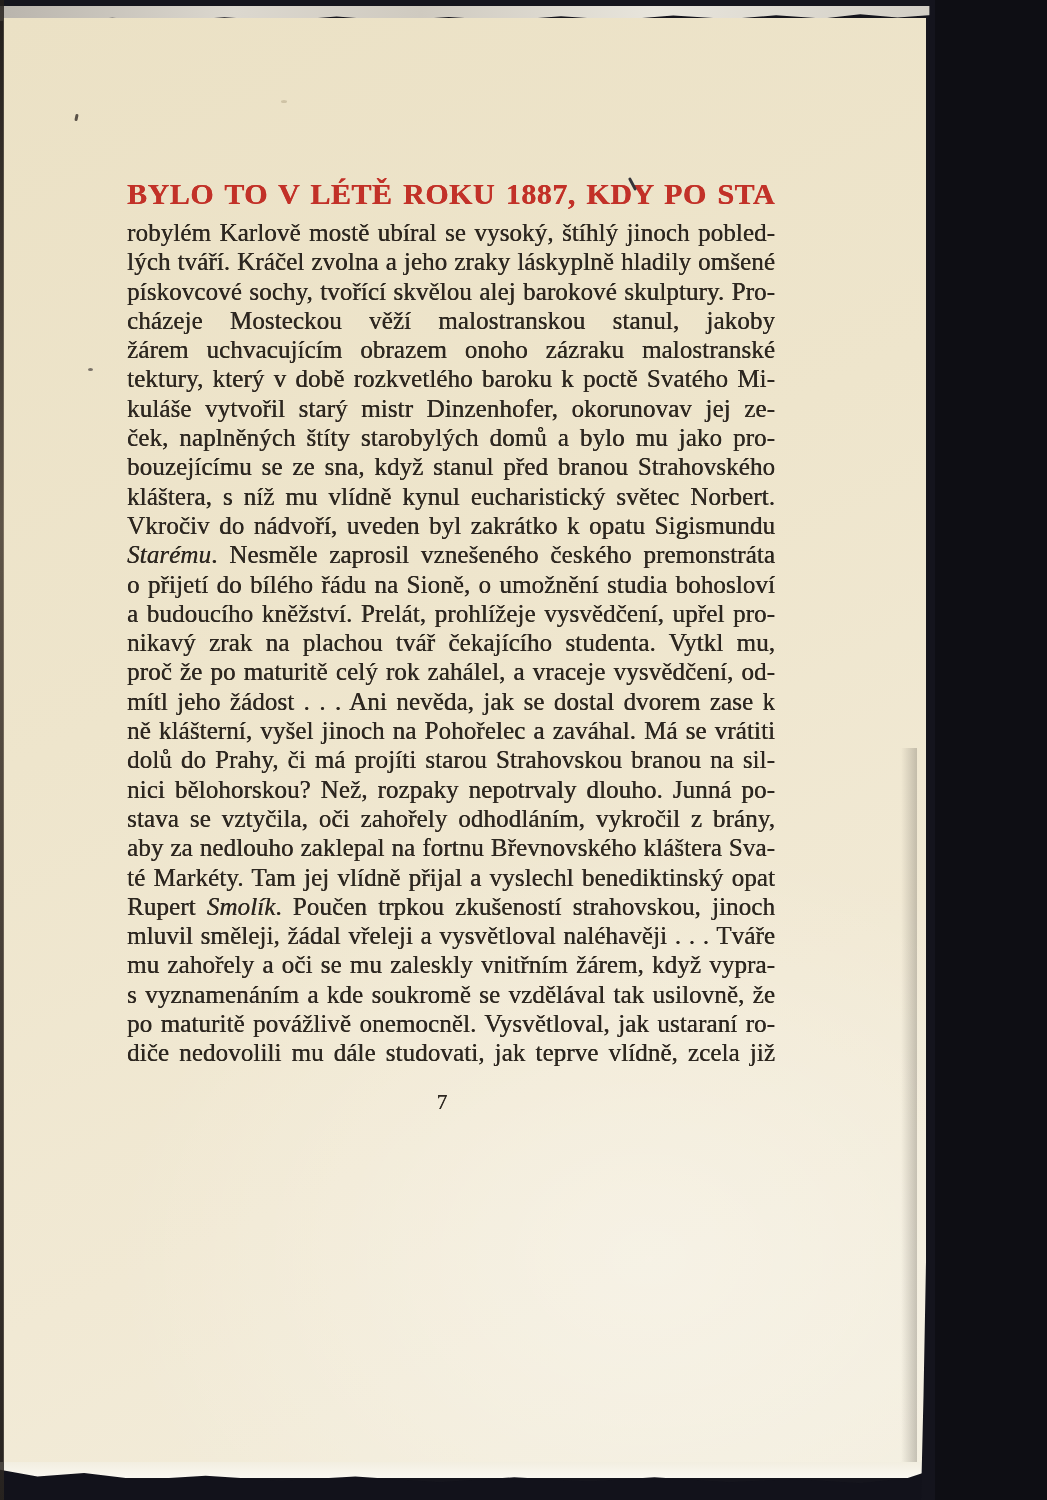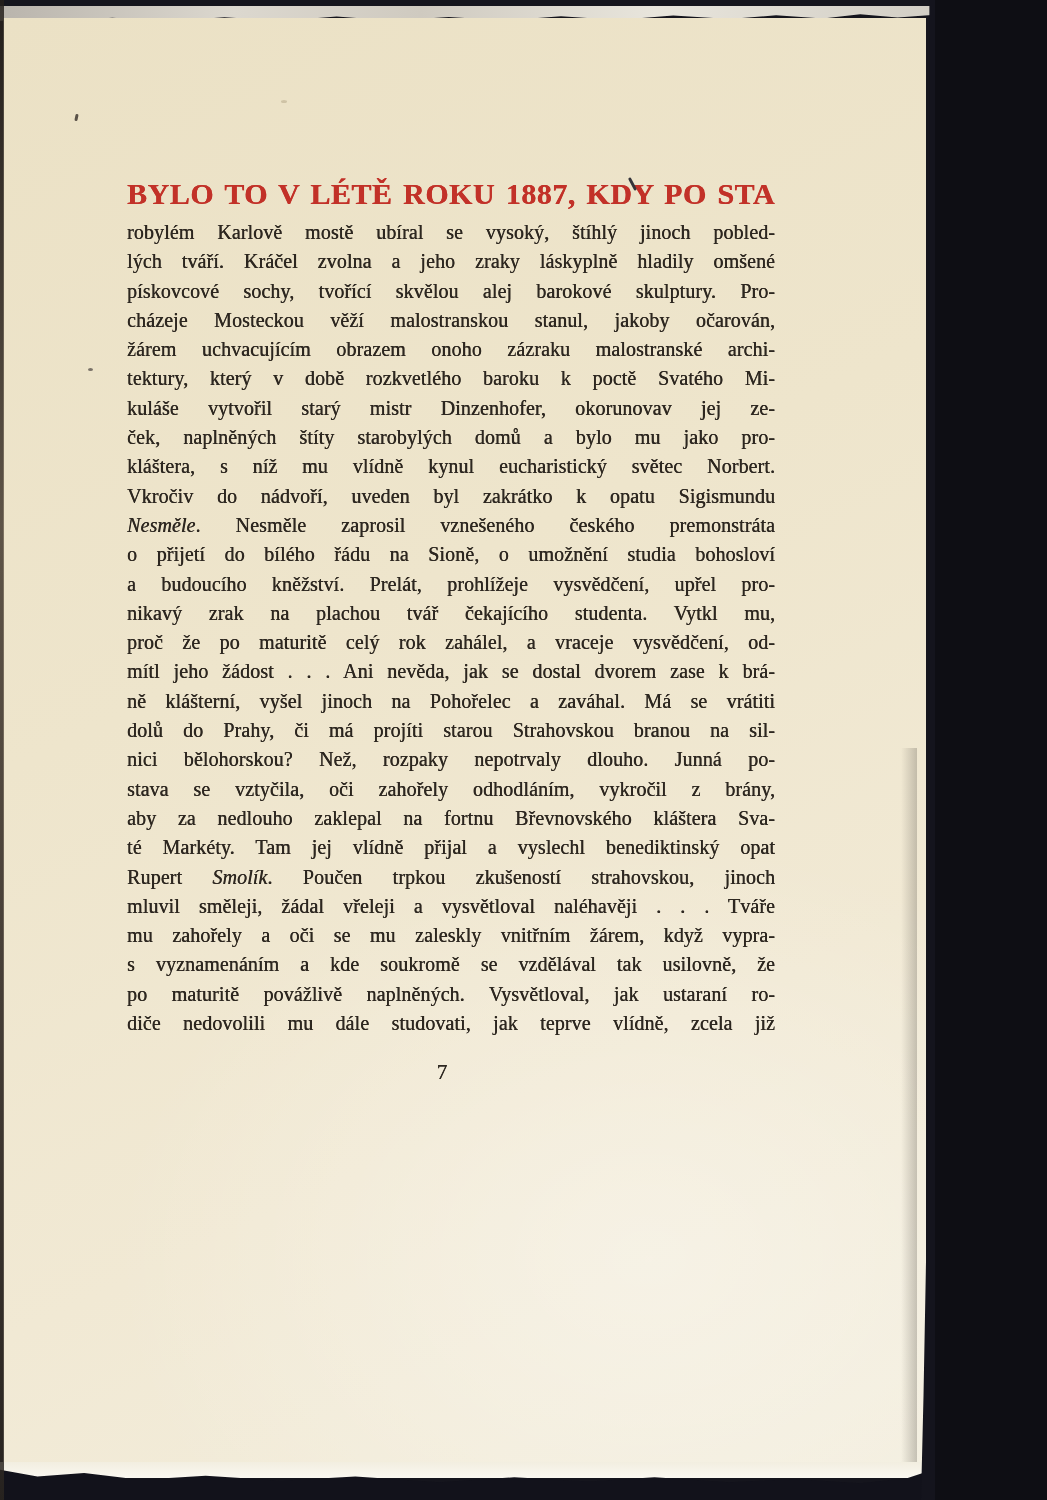--- a/index.html
+++ b/index.html
@@ -38,21 +38,21 @@
     font-size: 30px;
     line-height: 36px;
     letter-spacing: 0.5px;
     color: #c23128;
     text-align: justify;
     text-align-last: justify;
     text-shadow: 0.3px 0 0 currentColor;
   }
   .body-text .text-line {
     font-family: "Liberation Serif", serif;
-    font-size: 20px;
+    font-size: 25px;
     line-height: 29.3px;
     height: 29.3px;
     overflow: hidden;
     color: #2d2720;
     text-align: justify;
     text-align-last: justify;
     letter-spacing: 0.1px;
     text-shadow: 0.35px 0 0 currentColor;
   }
   .body-text .text-line i { font-style: italic; }
@@ -131,39 +131,40 @@
 
       <div class="body-text">
           <div class="text-line">robylém Karlově mostě ubíral se vysoký, štíhlý jinoch pobled-</div>
           <div class="text-line">lých tváří. Kráčel zvolna a jeho zraky láskyplně hladily omšené</div>
           <div class="text-line">pískovcové sochy, tvořící skvělou alej barokové skulptury. Pro-</div>
           <div class="text-line">cházeje Mosteckou věží malostranskou stanul, jakoby očarován,</div>
           <div class="text-line">žárem uchvacujícím obrazem onoho zázraku malostranské archi-</div>
           <div class="text-line">tektury, který v době rozkvetlého baroku k poctě Svatého Mi-</div>
           <div class="text-line">kuláše vytvořil starý mistr Dinzenhofer, okorunovav jej ze-</div>
           <div class="text-line">ček, naplněných štíty starobylých domů a bylo mu jako pro-</div>
+          <div class="text-line">bouzejícímu se ze sna, když stanul před branou Strahovského</div>
           <div class="text-line">kláštera, s níž mu vlídně kynul eucharistický světec Norbert.</div>
           <div class="text-line">Vkročiv do nádvoří, uveden byl zakrátko k opatu Sigismundu</div>
-          <div class="text-line"><i>Nesměle</i>. Nesměle zaprosil vznešeného českého premonstráta</div>
+          <div class="text-line"><i>Starému</i>. Nesměle zaprosil vznešeného českého premonstráta</div>
           <div class="text-line">o přijetí do bílého řádu na Sioně, o umožnění studia bohosloví</div>
           <div class="text-line">a budoucího kněžství. Prelát, prohlížeje vysvědčení, upřel pro-</div>
           <div class="text-line">nikavý zrak na plachou tvář čekajícího studenta. Vytkl mu,</div>
           <div class="text-line">proč že po maturitě celý rok zahálel, a vraceje vysvědčení, od-</div>
           <div class="text-line">mítl jeho žádost . . . Ani nevěda, jak se dostal dvorem zase k brá-</div>
           <div class="text-line">ně klášterní, vyšel jinoch na Pohořelec a zaváhal. Má se vrátiti</div>
           <div class="text-line">dolů do Prahy, či má projíti starou Strahovskou branou na sil-</div>
           <div class="text-line">nici bělohorskou? Než, rozpaky nepotrvaly dlouho. Junná po-</div>
           <div class="text-line">stava se vztyčila, oči zahořely odhodláním, vykročil z brány,</div>
           <div class="text-line">aby za nedlouho zaklepal na fortnu Břevnovského kláštera Sva-</div>
           <div class="text-line">té Markéty. Tam jej vlídně přijal a vyslechl benediktinský opat</div>
           <div class="text-line">Rupert <i>Smolík</i>. Poučen trpkou zkušeností strahovskou, jinoch</div>
           <div class="text-line">mluvil směleji, žádal vřeleji a vysvětloval naléhavěji . . . Tváře</div>
           <div class="text-line">mu zahořely a oči se mu zaleskly vnitřním žárem, když vypra-</div>
           <div class="text-line">s vyznamenáním a kde soukromě se vzdělával tak usilovně, že</div>
-          <div class="text-line">po maturitě povážlivě naplněných. Vysvětloval, jak ustaraní ro-</div>
+          <div class="text-line">po maturitě povážlivě onemocněl. Vysvětloval, jak ustaraní ro-</div>
           <div class="text-line">diče nedovolili mu dále studovati, jak teprve vlídně, zcela již</div>
         </div>
 
       <div class="page-number">7</div>
     </div>
 
     <div class="shade-right"></div>
   </div>
 
   <div class="bottom-white"></div>

